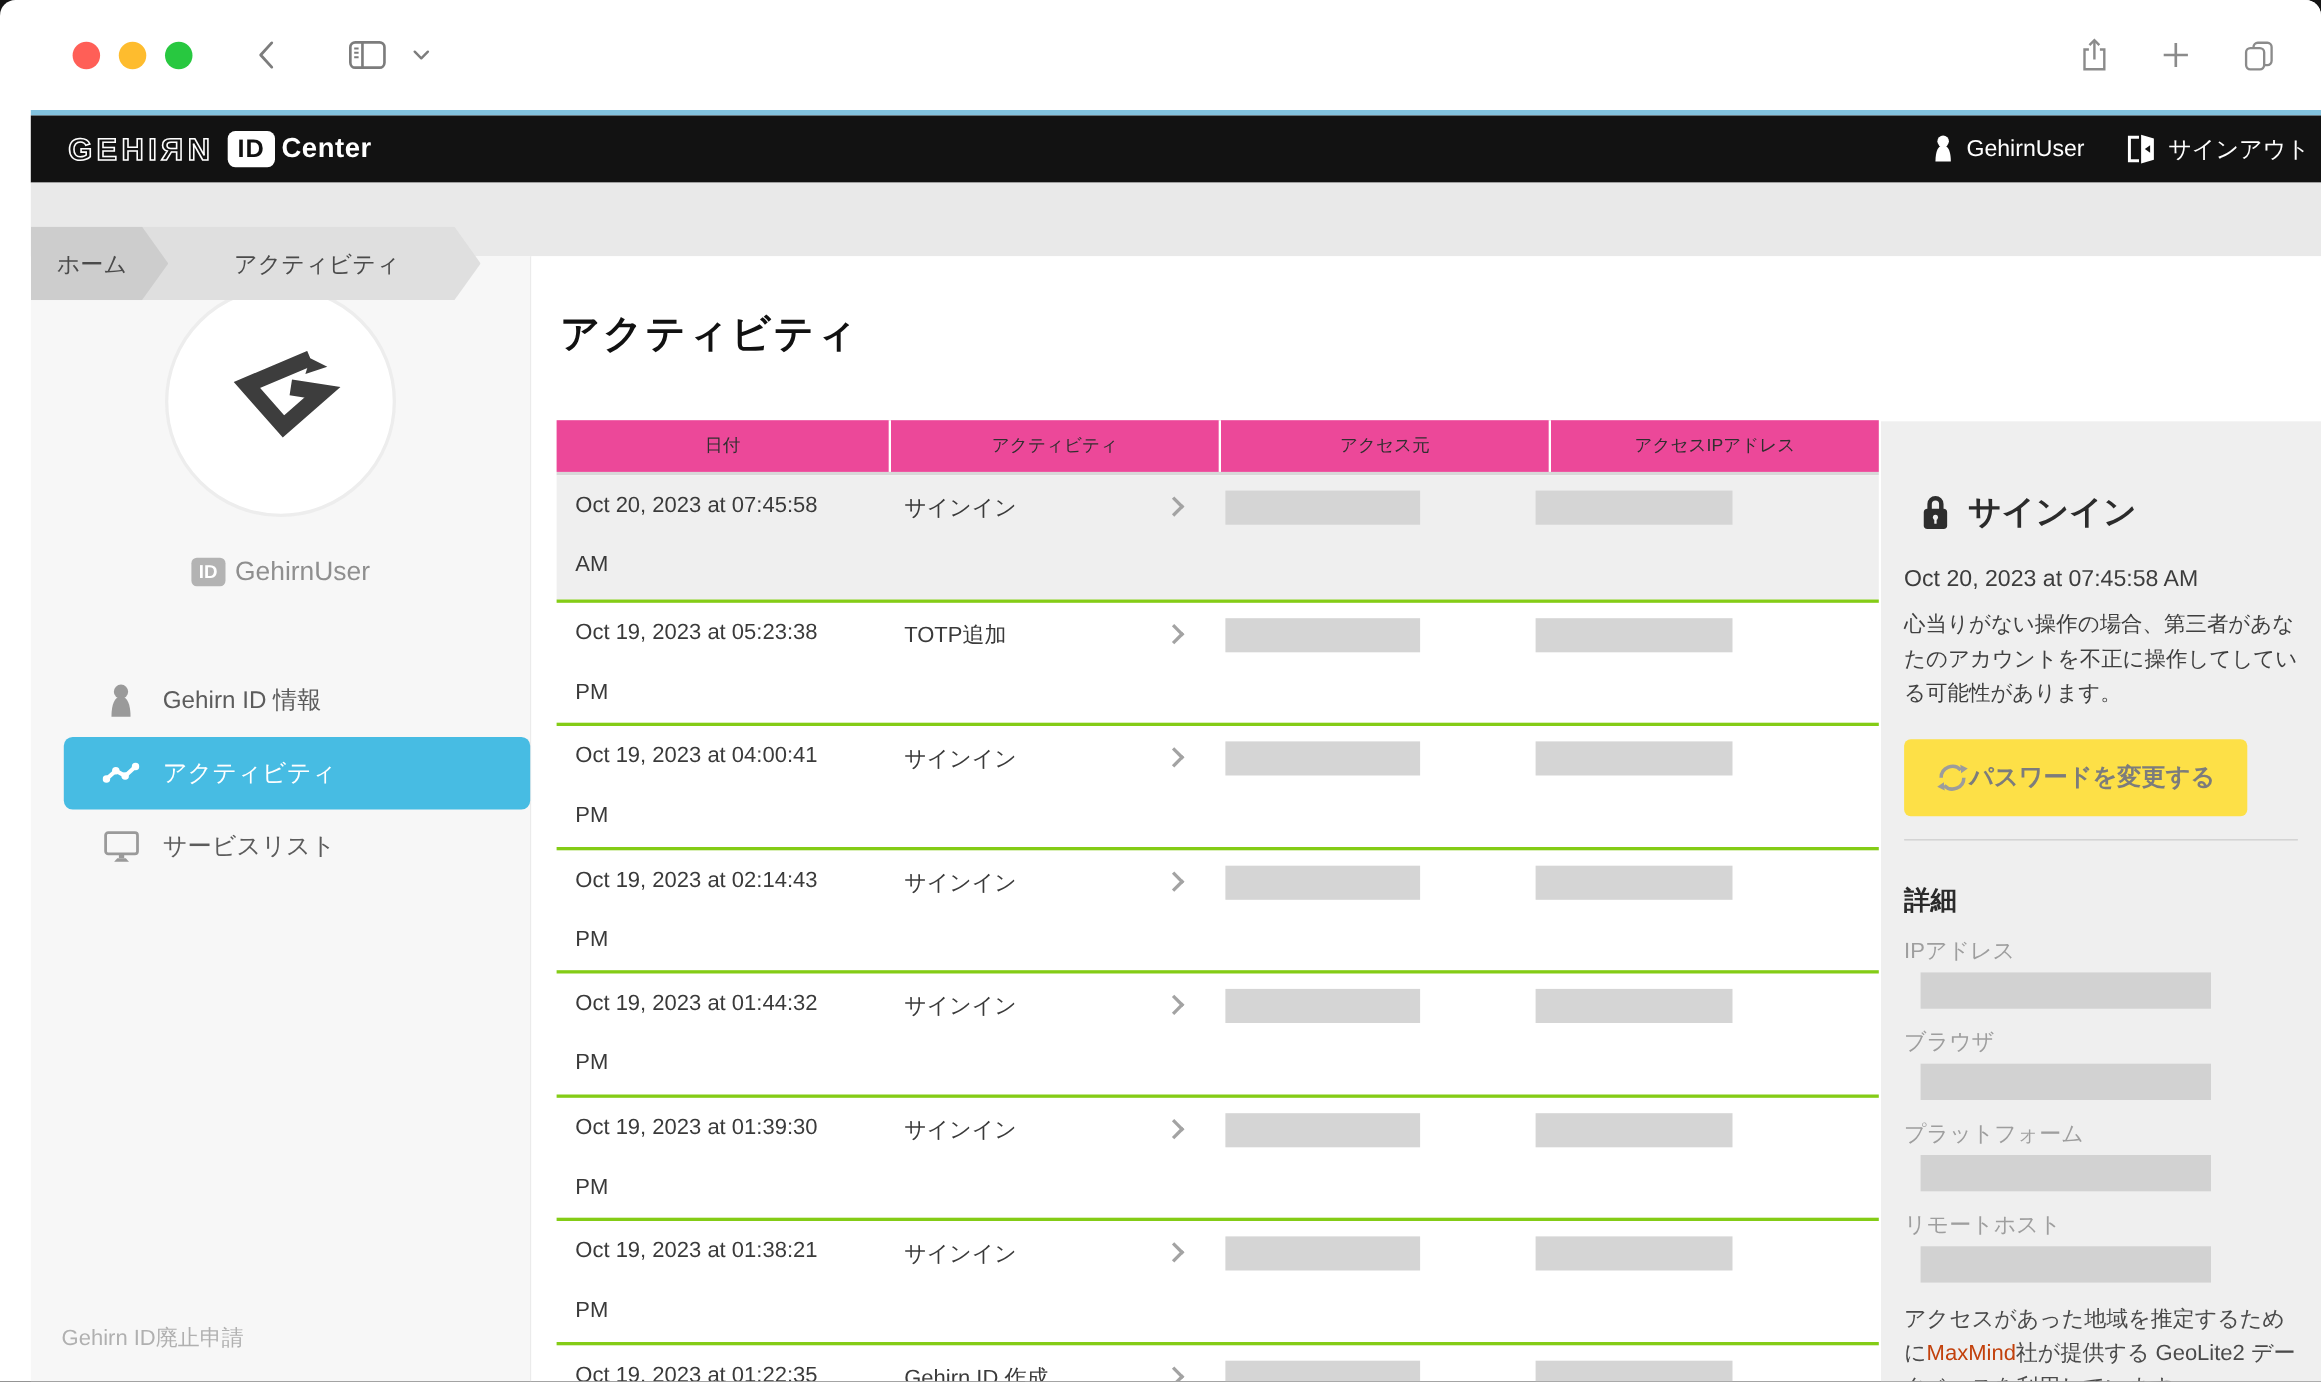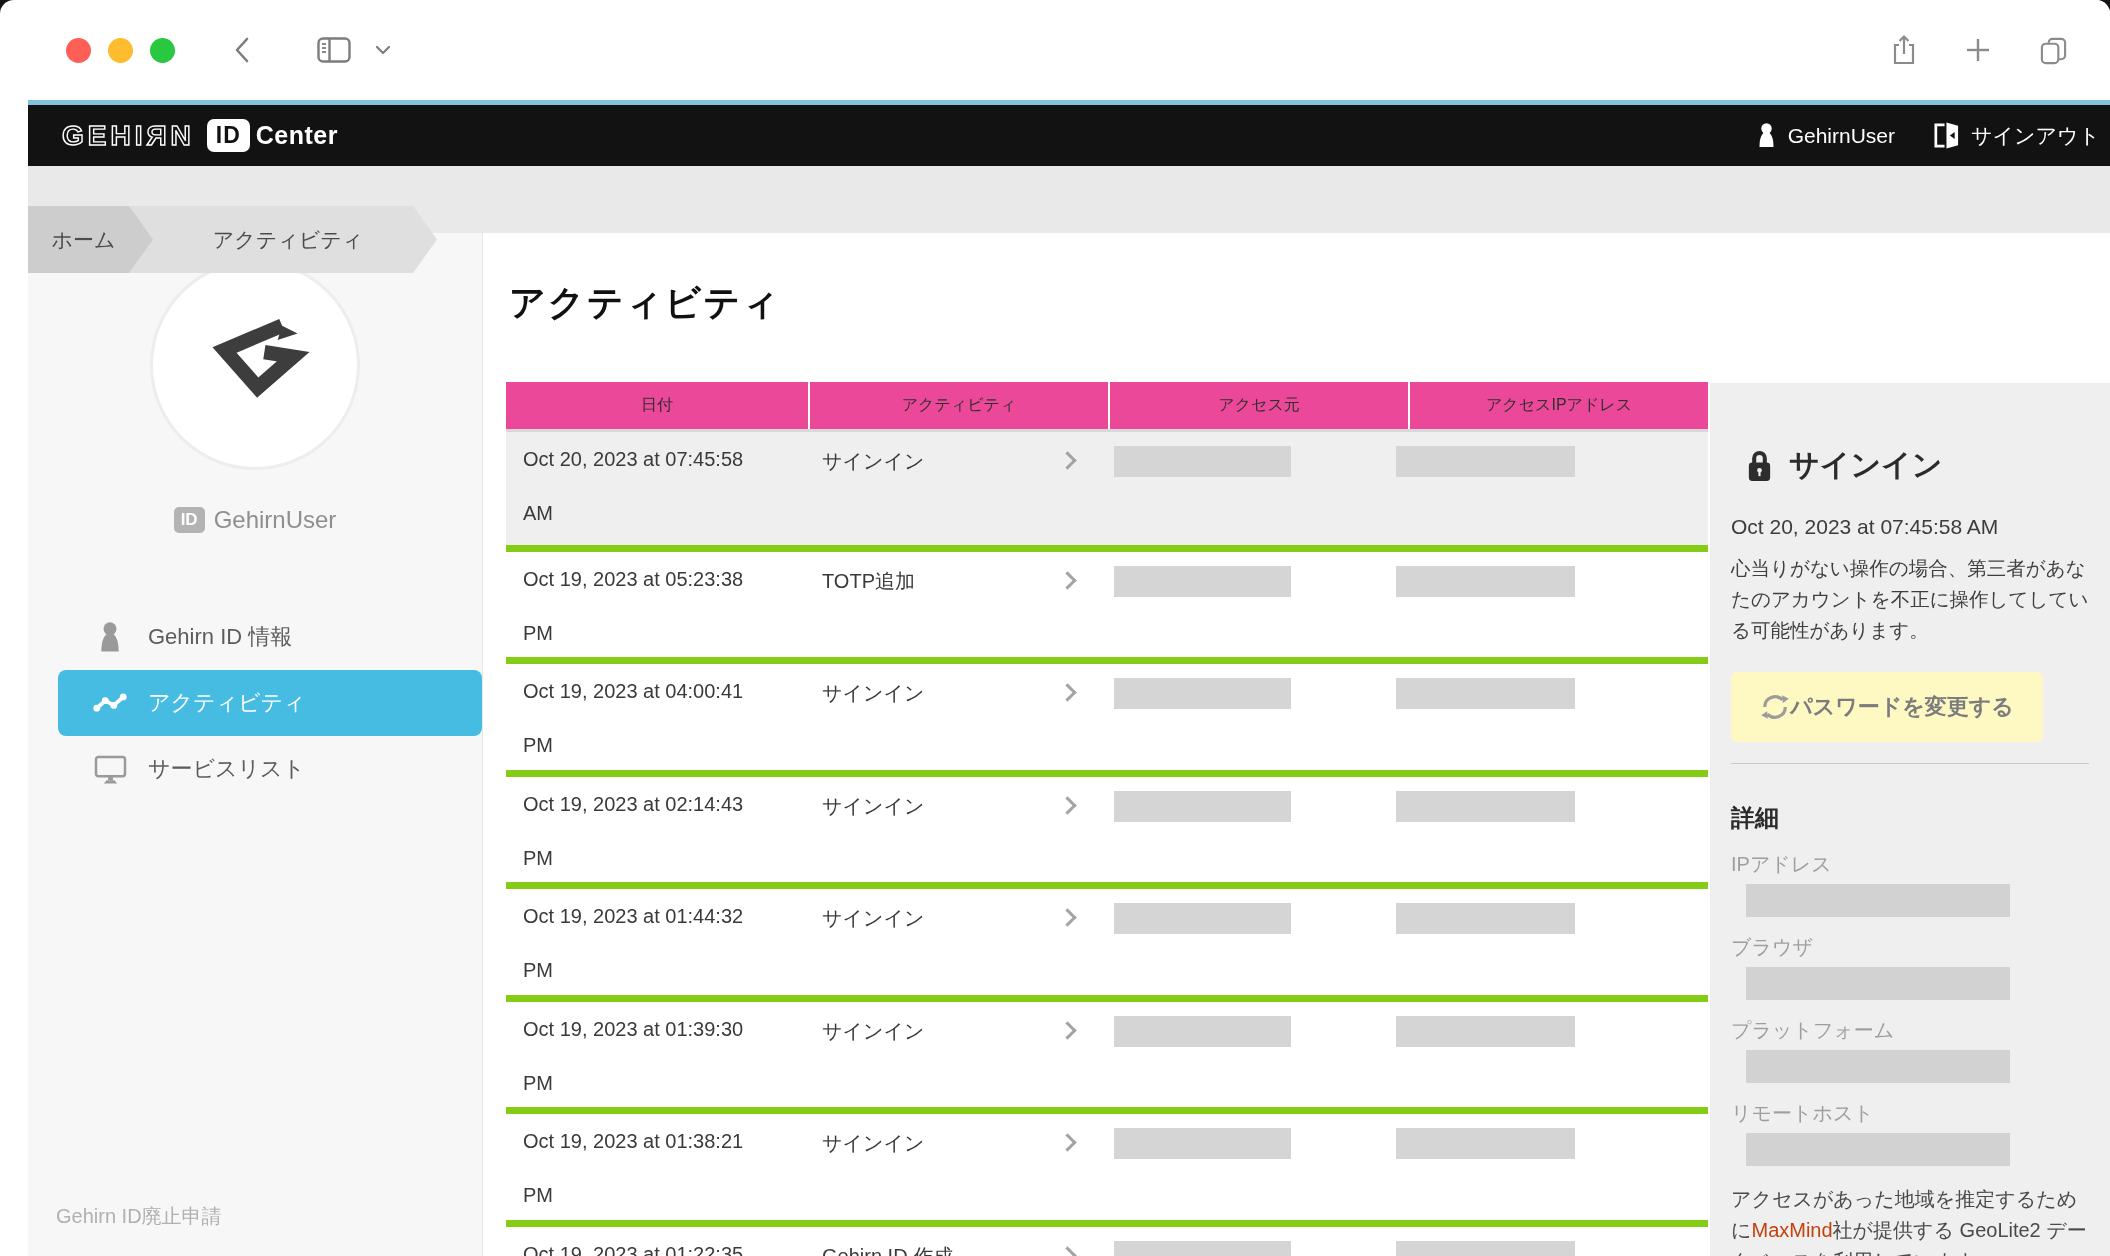--- a/index.html
+++ b/index.html
@@ -51,38 +51,38 @@
   .main { flex:1; background:#fff; position:relative; overflow:hidden; }
   .page-title { position:absolute; left:26px; top:46px; font-size:36px; font-weight:600; color:#111; letter-spacing:2px; }
 
   
   .table { position:absolute; left:23px; top:149px; width:1202px; }
   .thead { display:flex; height:50px; border-bottom:3px solid #d8d8d8; }
   .th { background:#ec4899; display:flex; align-items:center; justify-content:center; font-size:16px; color:#2f2f2f; }
   .th + .th { border-left:2px solid #fff; }
   .th1 { width:302px; } .th2 { width:300px; } .th3 { width:300px; } .th4 { width:300px; }
   .trow { display:flex; height:112.5px; cursor:pointer; }
-  .trow + .trow { border-top:7px solid #84cc16; }
+  .trow + .trow { border-top:3px solid #84cc16; }
   .trow.selected { background:#efefef; }
   .td { position:relative; }
   .td1 { width:302px; padding:16px 0 0 17px; font-size:20px; color:#3a3a3a; }
   .td1 .period { display:block; margin-top:31px; }
   .td2 { width:300px; padding:16px 0 0 14px; font-size:20px; color:#3a3a3a; }
   .chev { position:absolute; right:34px; top:22px; width:13px; height:13px; border-top:3px solid #a3a3a3; border-right:3px solid #a3a3a3; transform:rotate(45deg); }
   .td3 { width:300px; } .td4 { width:300px; }
   .redact { display:block; width:177px; height:31px; background:#d5d5d5; margin:14px 0 0 6px; }
   .td4 .redact { width:179px; margin-left:-12px; }
 
   
   .panel { position:absolute; left:1227px; top:150px; width:400px; height:1000px; background:#efefef; padding:0 21px; }
   .panel-title-row { margin-top:62px; display:flex; align-items:center; gap:15px; padding-left:14px; }
   .panel-title { font-size:30px; font-weight:700; color:#2b2b2b; }
   .panel-date { margin-top:29px; font-size:21px; color:#3c3c3c; }
   .panel-warning { margin-top:14px; font-size:19.5px; line-height:31px; color:#3f3f3f; }
-  .pw-btn { margin-top:26px; width:312px; height:70px; background:#fef9c3; border:none; border-radius:6px; display:flex; align-items:center; justify-content:center; font-size:22px; font-weight:700; color:#7c7c7c; cursor:pointer; font-family:inherit; }
+  .pw-btn { margin-top:26px; width:312px; height:70px; background:#fde047; border:none; border-radius:6px; display:flex; align-items:center; justify-content:center; font-size:22px; font-weight:700; color:#7c7c7c; cursor:pointer; font-family:inherit; }
   .panel-divider { margin-top:21px; border:none; border-top:1px solid #c9c9c9; }
   .details-heading { margin-top:38px; font-size:24px; font-weight:700; color:#2b2b2b; }
   .field { margin-top:17px; }
   .field-label { font-size:20px; color:#9e9e9e; }
   .field-redact { margin-top:6px; margin-left:15px; width:264px; height:33px; background:#d2d2d2; }
   .panel-footer { margin-top:18px; font-size:20px; line-height:31px; color:#4a4a4a; }
   .panel-footer .link { color:#c2410c; cursor:pointer; }
 </style>
 </head>
 <body>

